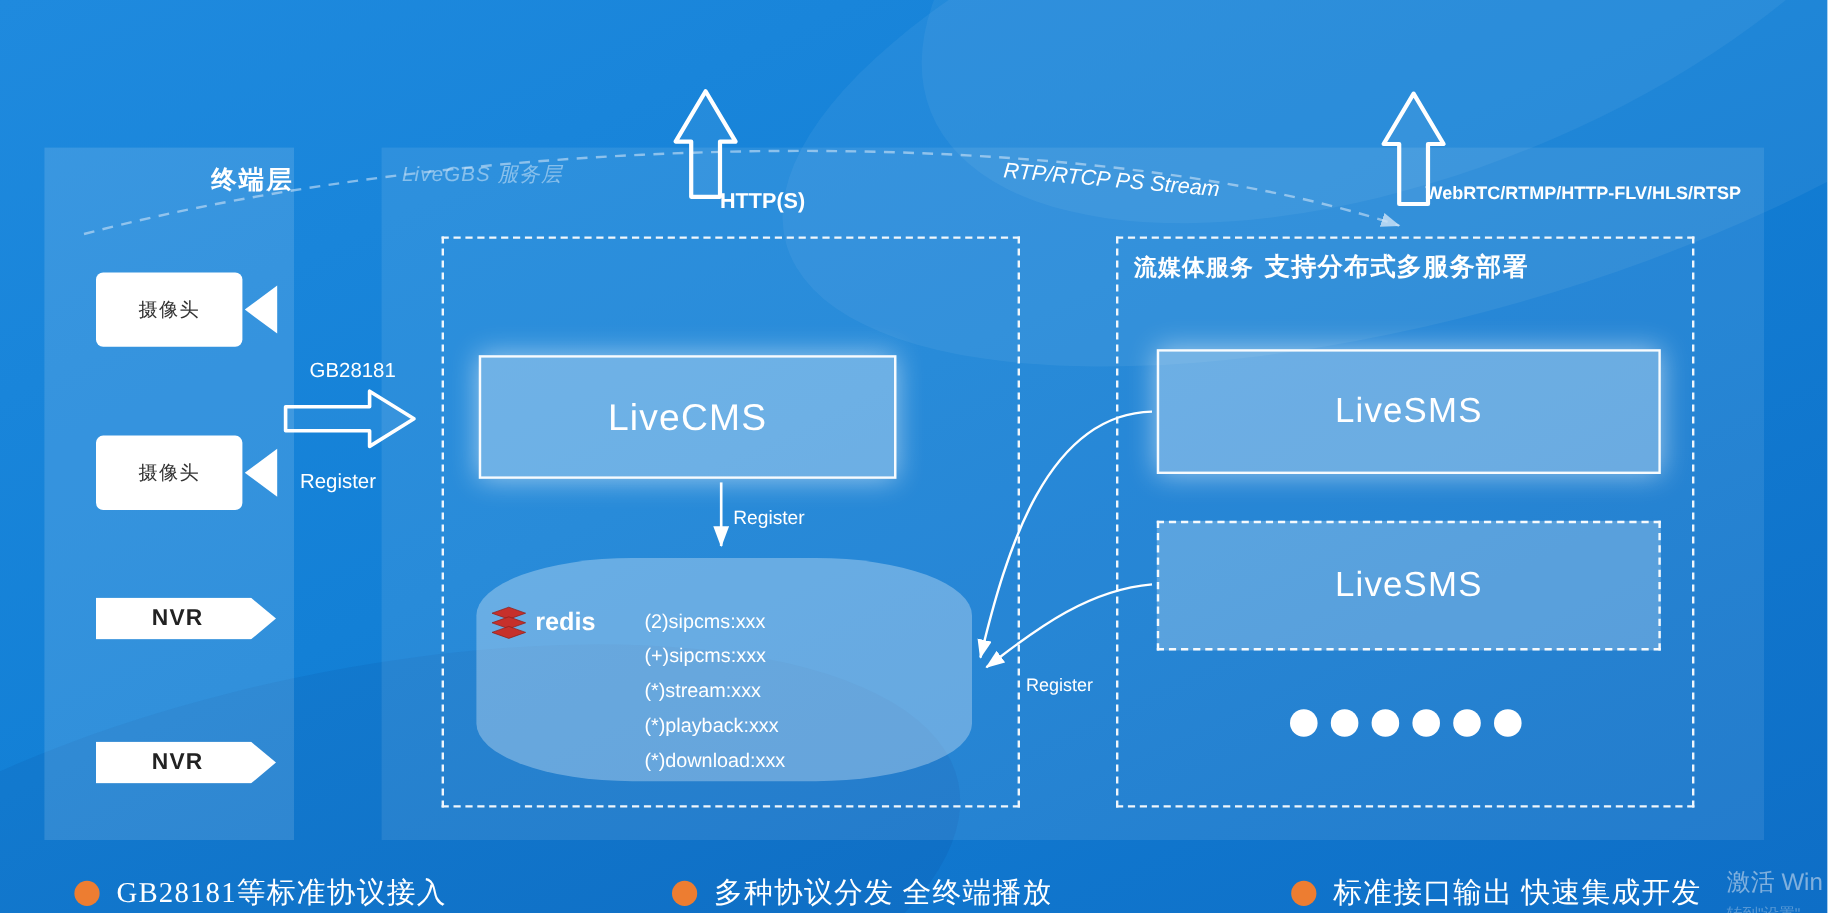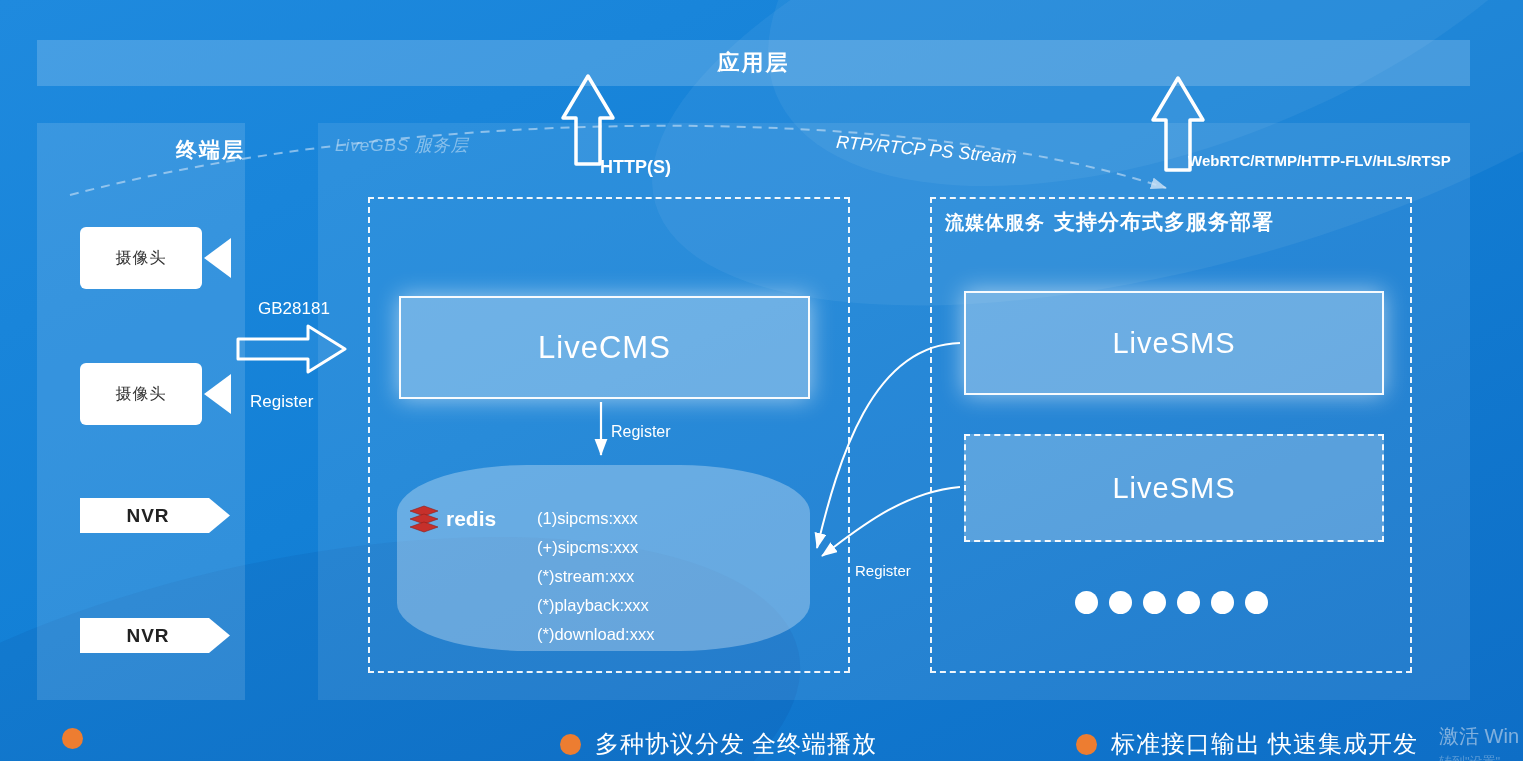--- a/index.html
+++ b/index.html
@@ -54,21 +54,21 @@
     box-shadow:0 0 22px rgba(255,255,255,0.55);
     display:flex;align-items:center;justify-content:center;
     font-size:31px;letter-spacing:1px;color:#fff;
   }
   .box-dashed-inner{
     position:absolute;background:rgba(255,255,255,0.24);
     border:2px dashed rgba(255,255,255,0.95);box-sizing:border-box;
     display:flex;align-items:center;justify-content:center;
     font-size:29px;letter-spacing:1px;color:#fff;
   }
-  .livecms{left:29px;top:97px;width:411px;height:103px;}
+  .livecms{left:29px;top:97px;width:348px;height:103px;}
   .livesms-solid{left:32px;top:92px;width:420px;height:104px;font-size:29px;}
   .livesms-dashed{left:32px;top:235px;width:420px;height:108px;}
 
   .redis-cyl{
     position:absolute;left:27px;top:266px;width:413px;height:186px;
     background:rgba(255,255,255,0.30);
     border-radius:130px/48px;
   }
   .redis-logo-row{position:absolute;left:11px;top:40px;display:flex;align-items:center;gap:6px;}
   .redis-word{font-size:21px;font-weight:bold;color:#fff;}
@@ -92,23 +92,20 @@
 </style>
 </head>
 <body>
 
 <div class="canvas">
 
   <div class="band band1"></div>
   <div class="band band2"></div>
   <div class="band band3"></div>
 
-  <div class="app-bar">
-    <span>应用层</span>
-  </div>
 
   <div class="terminal-panel">
     <div class="panel-title">终端层</div>
 
     <div class="device" style="left:43px;top:104px;">
       <div class="cam-body">
         <span>摄像头</span>
       </div>
       <div class="cam-lens"></div>
     </div>
@@ -145,21 +142,21 @@
       <div class="redis-cyl">
         <div class="redis-logo-row">
           <svg width="32" height="28" viewBox="0 0 32 28">
             <path d="M16 1 L30 6 L16 11 L2 6 Z" fill="#c6302b" stroke="#8f1f17" stroke-width="0.6"></path>
             <path d="M16 9 L30 14 L16 19 L2 14 Z" fill="#c6302b" stroke="#8f1f17" stroke-width="0.6"></path>
             <path d="M16 17 L30 22 L16 27 L2 22 Z" fill="#c6302b" stroke="#8f1f17" stroke-width="0.6"></path>
           </svg>
           <span class="redis-word">redis</span>
         </div>
         <div class="redis-entries">
-          <div>(1)sipcms:xxx</div>
+          <div>(2)sipcms:xxx</div>
           <div>(+)sipcms:xxx</div>
           <div>(*)stream:xxx</div>
           <div>(*)playback:xxx</div>
           <div>(*)download:xxx</div>
         </div>
       </div>
     </div>
 
     <div class="dashed-panel media-box">
       <div class="inner-title">
@@ -212,20 +209,21 @@
     <text class="svg-label" x="611" y="437" font-size="16">Register</text>
 
     <path d="M 960 343 C 872 345, 838 460, 817 548" fill="none" stroke="#ffffff" stroke-width="2" marker-end="url(#mw)"></path>
     <path d="M 960 487 C 900 492, 852 534, 822 556" fill="none" stroke="#ffffff" stroke-width="2" marker-end="url(#mw)"></path>
     <text class="svg-label" x="855" y="576" font-size="15">Register</text>
   </svg>
 
   <div class="features">
     <div class="feature f1">
       <span class="feature-dot" style="background:#ed7d31;"></span>
+      <span class="feature-label">GB28181等标准协议接入</span>
     </div>
     <div class="feature f3">
       <span class="feature-dot" style="background:#ed7d31;"></span>
       <span class="feature-label">标准接口输出 快速集成开发</span>
     </div>
     <div class="feature f2">
       <span class="feature-dot" style="background:#ed7d31;"></span>
       <span class="feature-label">多种协议分发 全终端播放</span>
     </div>
   </div>

